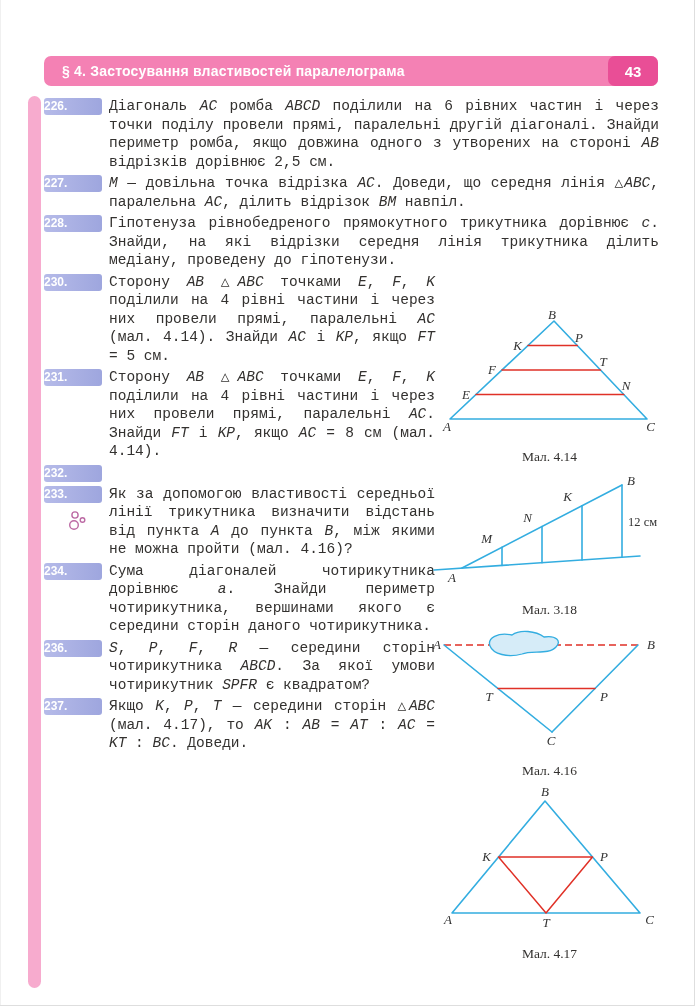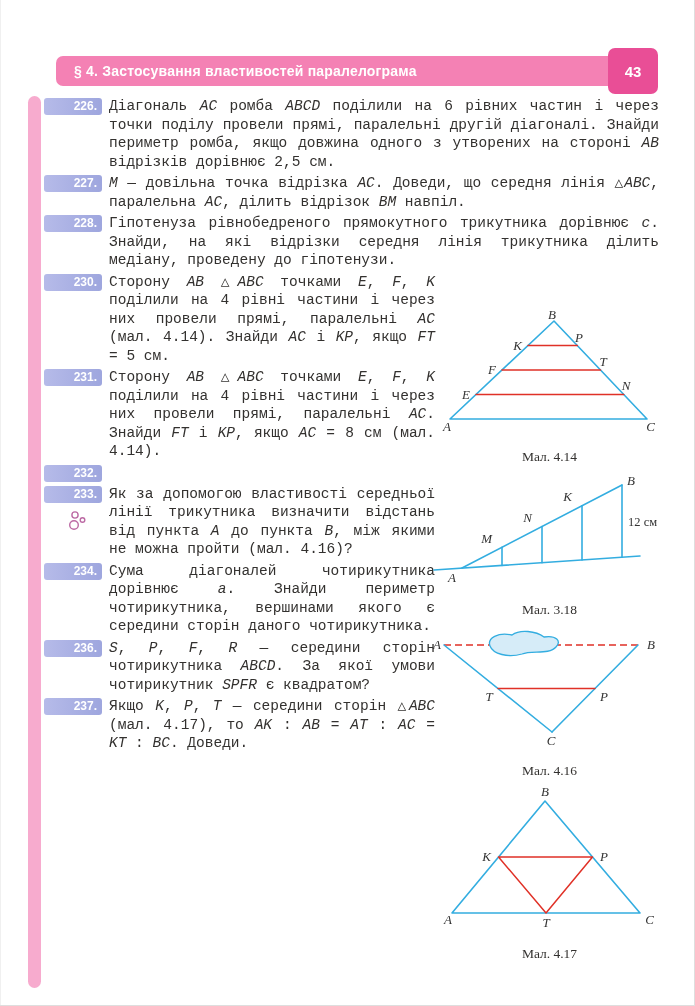--- a/index.html
+++ b/index.html
@@ -13,47 +13,47 @@
     --text:#33312f;
   }
   html,body{margin:0;padding:0;background:#ffffff;}
   .page{
     position:relative;width:695px;height:1006px;background:#fff;overflow:hidden;
     font-family:"Liberation Serif", serif;color:var(--text);
     box-shadow:inset -1px -1px 0 #dedede, inset 1px 0 0 #f0f0f0;
   }
   
   .header-bar{
-    position:absolute;left:56px;right:37px;top:56px;height:30px;
+    position:absolute;left:44px;right:37px;top:56px;height:30px;
     background:var(--header-pink);border-radius:7px;
     display:flex;align-items:center;justify-content:space-between;
   }
   .header-title{
     font-family:"Liberation Sans", sans-serif;font-weight:700;font-size:14px;
     color:#ffffff;padding-left:18px;letter-spacing:.2px;
   }
   .page-num{
-    width:50px;height:46px;border-radius:7px;background:var(--page-number-pink);
+    width:50px;height:30px;border-radius:7px;background:var(--page-number-pink);
     color:#fff;font-family:"Liberation Sans", sans-serif;font-weight:700;font-size:15px;
     display:flex;align-items:center;justify-content:center;
   }
   
   .accent-strip{
     position:absolute;left:28px;top:96px;width:13px;height:892px;
     background:var(--strip-pink);border-radius:7px;
   }
   
   .content{position:absolute;left:0;right:0;top:97px;padding:0 36px 0 44px;}
   .problem{display:flex;gap:7px;align-items:flex-start;margin-bottom:3px;}
   .badge-col{flex:0 0 58px;display:flex;flex-direction:column;align-items:stretch;}
   .badge{
     display:block;height:17px;line-height:17px;margin-top:1px;
     background:linear-gradient(90deg,#b6bbe9,var(--badge-blue));
     color:#fff;font-family:"Liberation Sans", sans-serif;font-weight:700;font-size:12px;
-    text-align:right;padding-right:5px;border-radius:3px;box-sizing:border-box;
+    padding-right:5px;border-radius:3px;box-sizing:border-box;
   }
   .activity-icon{margin-top:6px;align-self:flex-end;margin-right:12px;line-height:0;}
   .activity-icon svg{stroke:#bc6aa4;fill:none;stroke-width:1.4;}
   .ptext{
     flex:1;font-size:14.5px;line-height:18.5px;text-align:justify;
     white-space:pre-line;hyphens:auto;font-family:Liberation Mono, monospace;-webkit-hyphens:auto;
   }
   .problem.narrow .ptext{margin-right:224px;}
   .ptext i{font-style:italic;}
   

